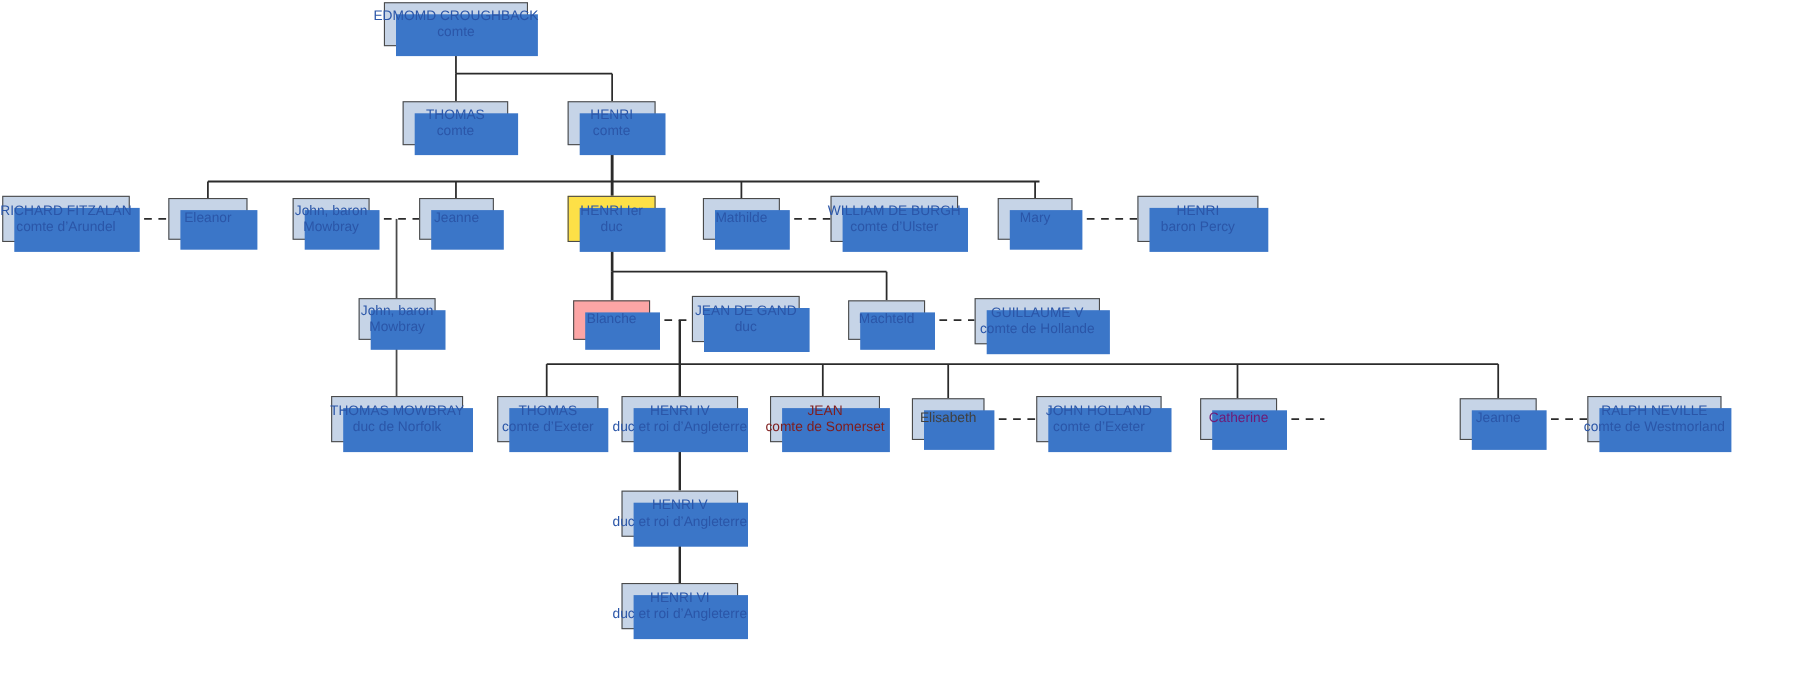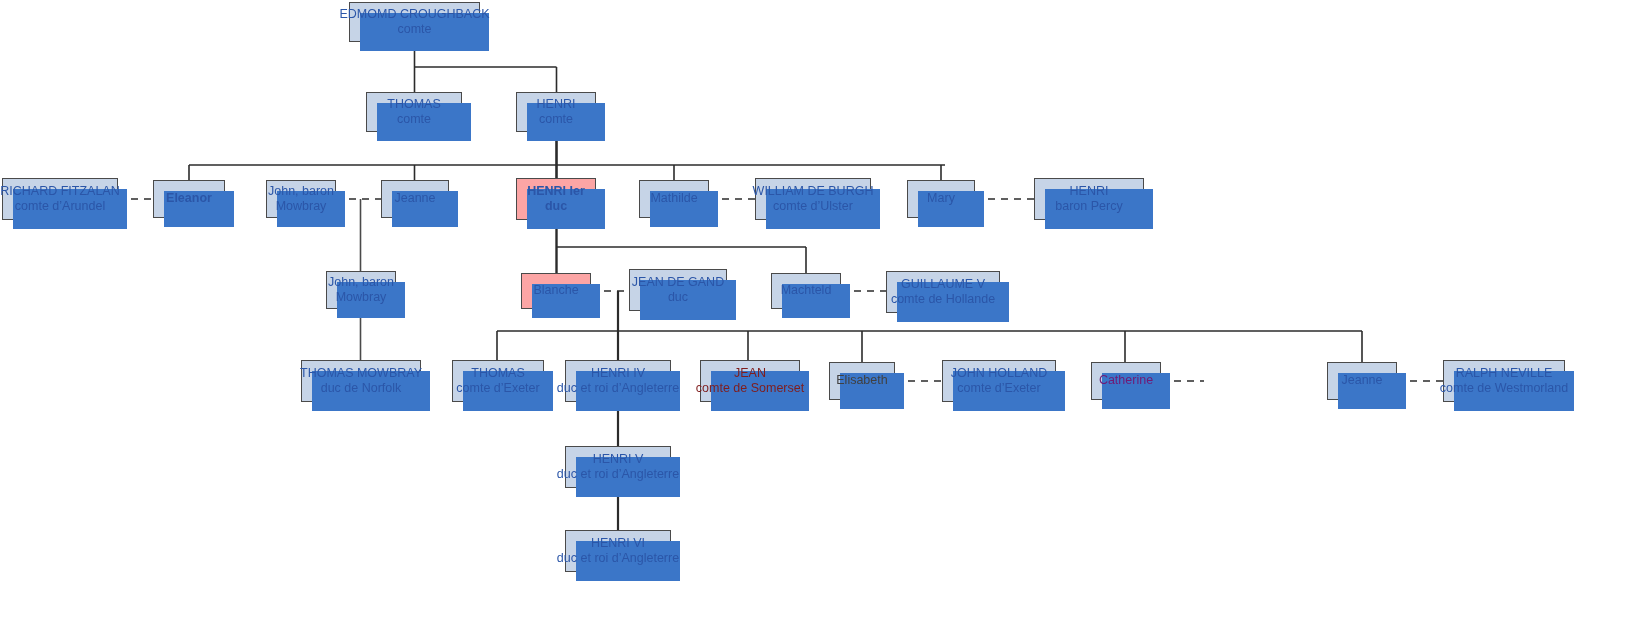--- a/index.html
+++ b/index.html
@@ -138,34 +138,34 @@
     <div class="node" style="left: 516px; top: 92px; width: 80px; height: 40px; background: rgb(198, 212, 231); border-color: rgb(74, 74, 74); color: rgb(43, 86, 168);">
       <span class="shadow" style="background: rgb(59, 118, 200);"></span>
       <span class="nm">HENRI</span>
       <span class="ti">comte</span>
     </div>
     <div class="node" style="left: 2px; top: 178px; width: 116px; height: 42px; background: rgb(198, 212, 231); border-color: rgb(74, 74, 74); color: rgb(43, 86, 168);">
       <span class="shadow" style="background: rgb(59, 118, 200);"></span>
       <span class="nm">RICHARD FITZALAN</span>
       <span class="ti">comte d’Arundel</span>
     </div>
-    <div class="node single" style="left: 153px; top: 180px; width: 72px; height: 38px; background: rgb(198, 212, 231); border-color: rgb(74, 74, 74); color: rgb(43, 86, 168); font-weight: bold;">
+    <div class="node single" style="left: 153px; top: 180px; width: 72px; height: 38px; background: rgb(198, 212, 231); border-color: rgb(74, 74, 74); color: rgb(43, 86, 168);">
       <span class="shadow" style="background: rgb(59, 118, 200);"></span>
       <span class="nm">Eleanor</span>
     </div>
     <div class="node" style="left: 266px; top: 180px; width: 70px; height: 38px; background: rgb(198, 212, 231); border-color: rgb(74, 74, 74); color: rgb(43, 86, 168);">
       <span class="shadow" style="background: rgb(59, 118, 200);"></span>
       <span class="nm">John, baron</span>
       <span class="ti">Mowbray</span>
     </div>
     <div class="node single" style="left: 381px; top: 180px; width: 68px; height: 38px; background: rgb(198, 212, 231); border-color: rgb(74, 74, 74); color: rgb(43, 86, 168);">
       <span class="shadow" style="background: rgb(59, 118, 200);"></span>
       <span class="nm">Jeanne</span>
     </div>
-    <div class="node" style="left: 516px; top: 178px; width: 80px; height: 42px; background: #fca5a5; border-color: rgb(74, 74, 74); color: rgb(43, 86, 168); font-weight: bold;">
+    <div class="node" style="left: 516px; top: 178px; width: 80px; height: 42px; background: #fde047; border-color: rgb(74, 74, 74); color: rgb(43, 86, 168);">
       <span class="shadow" style="background: rgb(59, 118, 200);"></span>
       <span class="nm">HENRI Ier</span>
       <span class="ti">duc</span>
     </div>
     <div class="node single" style="left: 639px; top: 180px; width: 70px; height: 38px; background: rgb(198, 212, 231); border-color: rgb(74, 74, 74); color: rgb(43, 86, 168);">
       <span class="shadow" style="background: rgb(59, 118, 200);"></span>
       <span class="nm">Mathilde</span>
     </div>
     <div class="node" style="left: 755px; top: 178px; width: 116px; height: 42px; background: rgb(198, 212, 231); border-color: rgb(74, 74, 74); color: rgb(43, 86, 168);">
       <span class="shadow" style="background: rgb(59, 118, 200);"></span>

